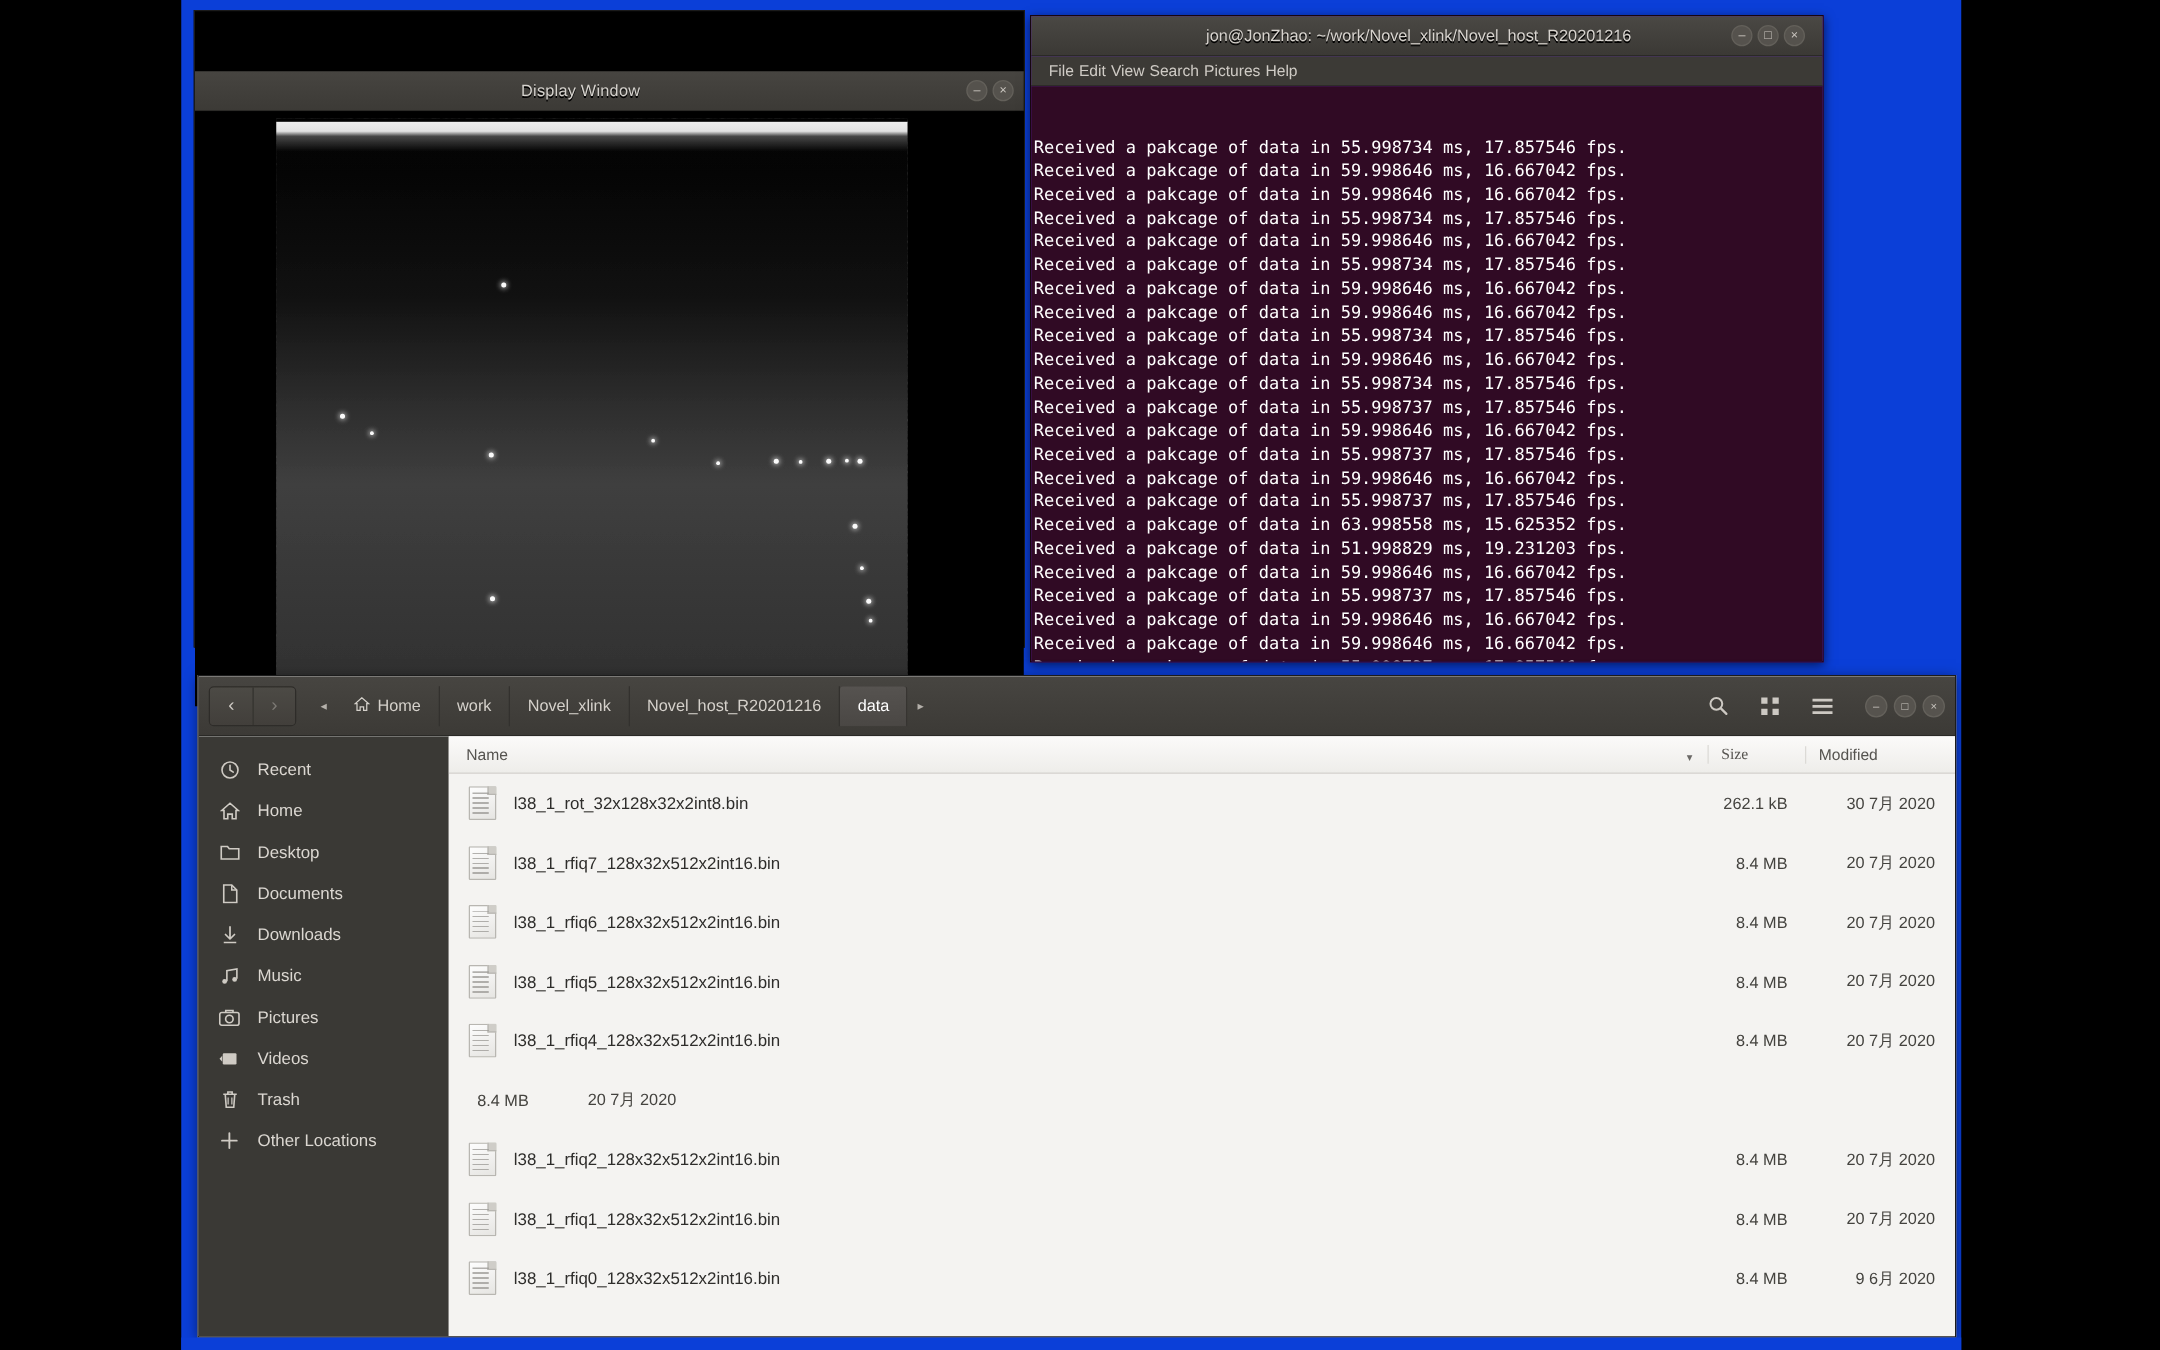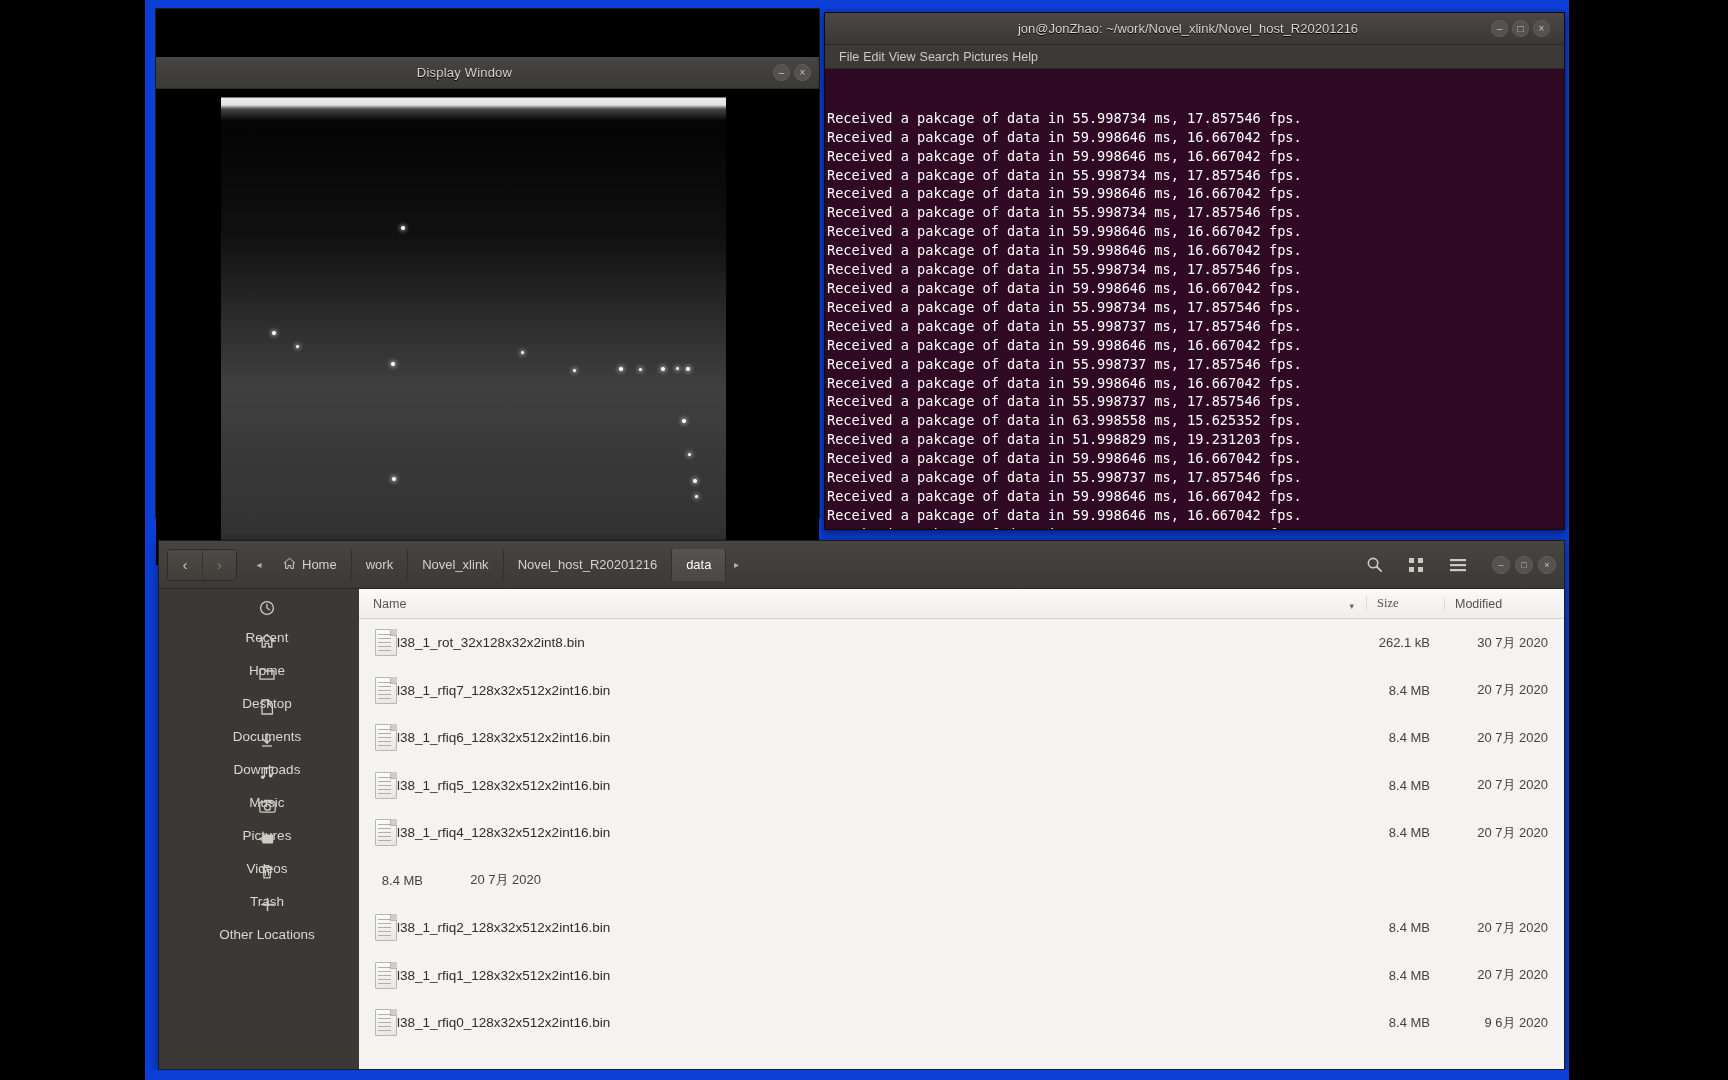--- a/index.html
+++ b/index.html
@@ -112,21 +112,21 @@
     width: 4px; height: 4px;
     border-radius: 50%;
     background: #f4f4f4;
     box-shadow: 0 0 4px 1px rgba(255,255,255,.55);
   }
 
   
   #terminal-window {
     position: absolute;
     left: 824px; top: 12px;
-    width: 741px; height: 518px;
+    width: 635px; height: 518px;
     background: #6d28d9;
     border: 1px solid #17060f;
     box-shadow: 0 2px 8px rgba(0,0,0,.6);
   }
   #term-titlebar {
     height: 32px;
     background: linear-gradient(180deg,#4a4844 0%,#3b3935 100%);
     border-bottom: 1px solid #2a2926;
     display: flex; align-items: center;
     padding-right: 6px;
@@ -258,21 +258,20 @@
     flex-shrink: 0;
   }
   .side-item {
     display: flex; align-items: center;
     gap: 14px;
     height: 33px;
     padding-left: 16px;
     color: #dbd7d1;
     font-size: 13.5px;
     cursor: pointer;
-    flex-direction: column;
   }
   .side-icon {
     width: 17px; height: 17px;
     display: flex; align-items: center; justify-content: center;
     color: #cfcbc4;
     flex-shrink: 0;
   }
   .side-icon svg { display: block; }
 
   #fm-list { flex: 1; background: #f4f3f1; overflow: hidden; position: relative; }
@@ -291,21 +290,21 @@
   .col-mod  { width: 120px; border-left: 1px solid #dcdad6; padding-left: 10px; }
 
   .frow {
     display: flex;
     align-items: center;
     height: 47.5px;
     font-size: 13.5px;
     color: #2e2d2b;
     cursor: pointer;
   }
-  .fname { flex: 1; display: flex; align-items: center; padding-left: 16px; overflow: hidden; }
+  .fname { flex: 1; display: flex; align-items: center; gap: 14px; padding-left: 16px; overflow: hidden; }
   .fsize { width: 78px; text-align: right; padding-right: 14px; color: #44433f; font-size: 13px; }
   .fmod  { width: 120px; text-align: right; padding-right: 16px; color: #44433f; font-size: 13px; }
 
   .file-icon { width: 22px; height: 27px; position: relative; flex-shrink: 0; }
   .file-icon .sheet {
     position: absolute; inset: 0;
     background: linear-gradient(160deg,#fdfdfd 0%,#e6e5e2 100%);
     border: 1px solid #b8b6b1;
     border-radius: 1px;
   }

